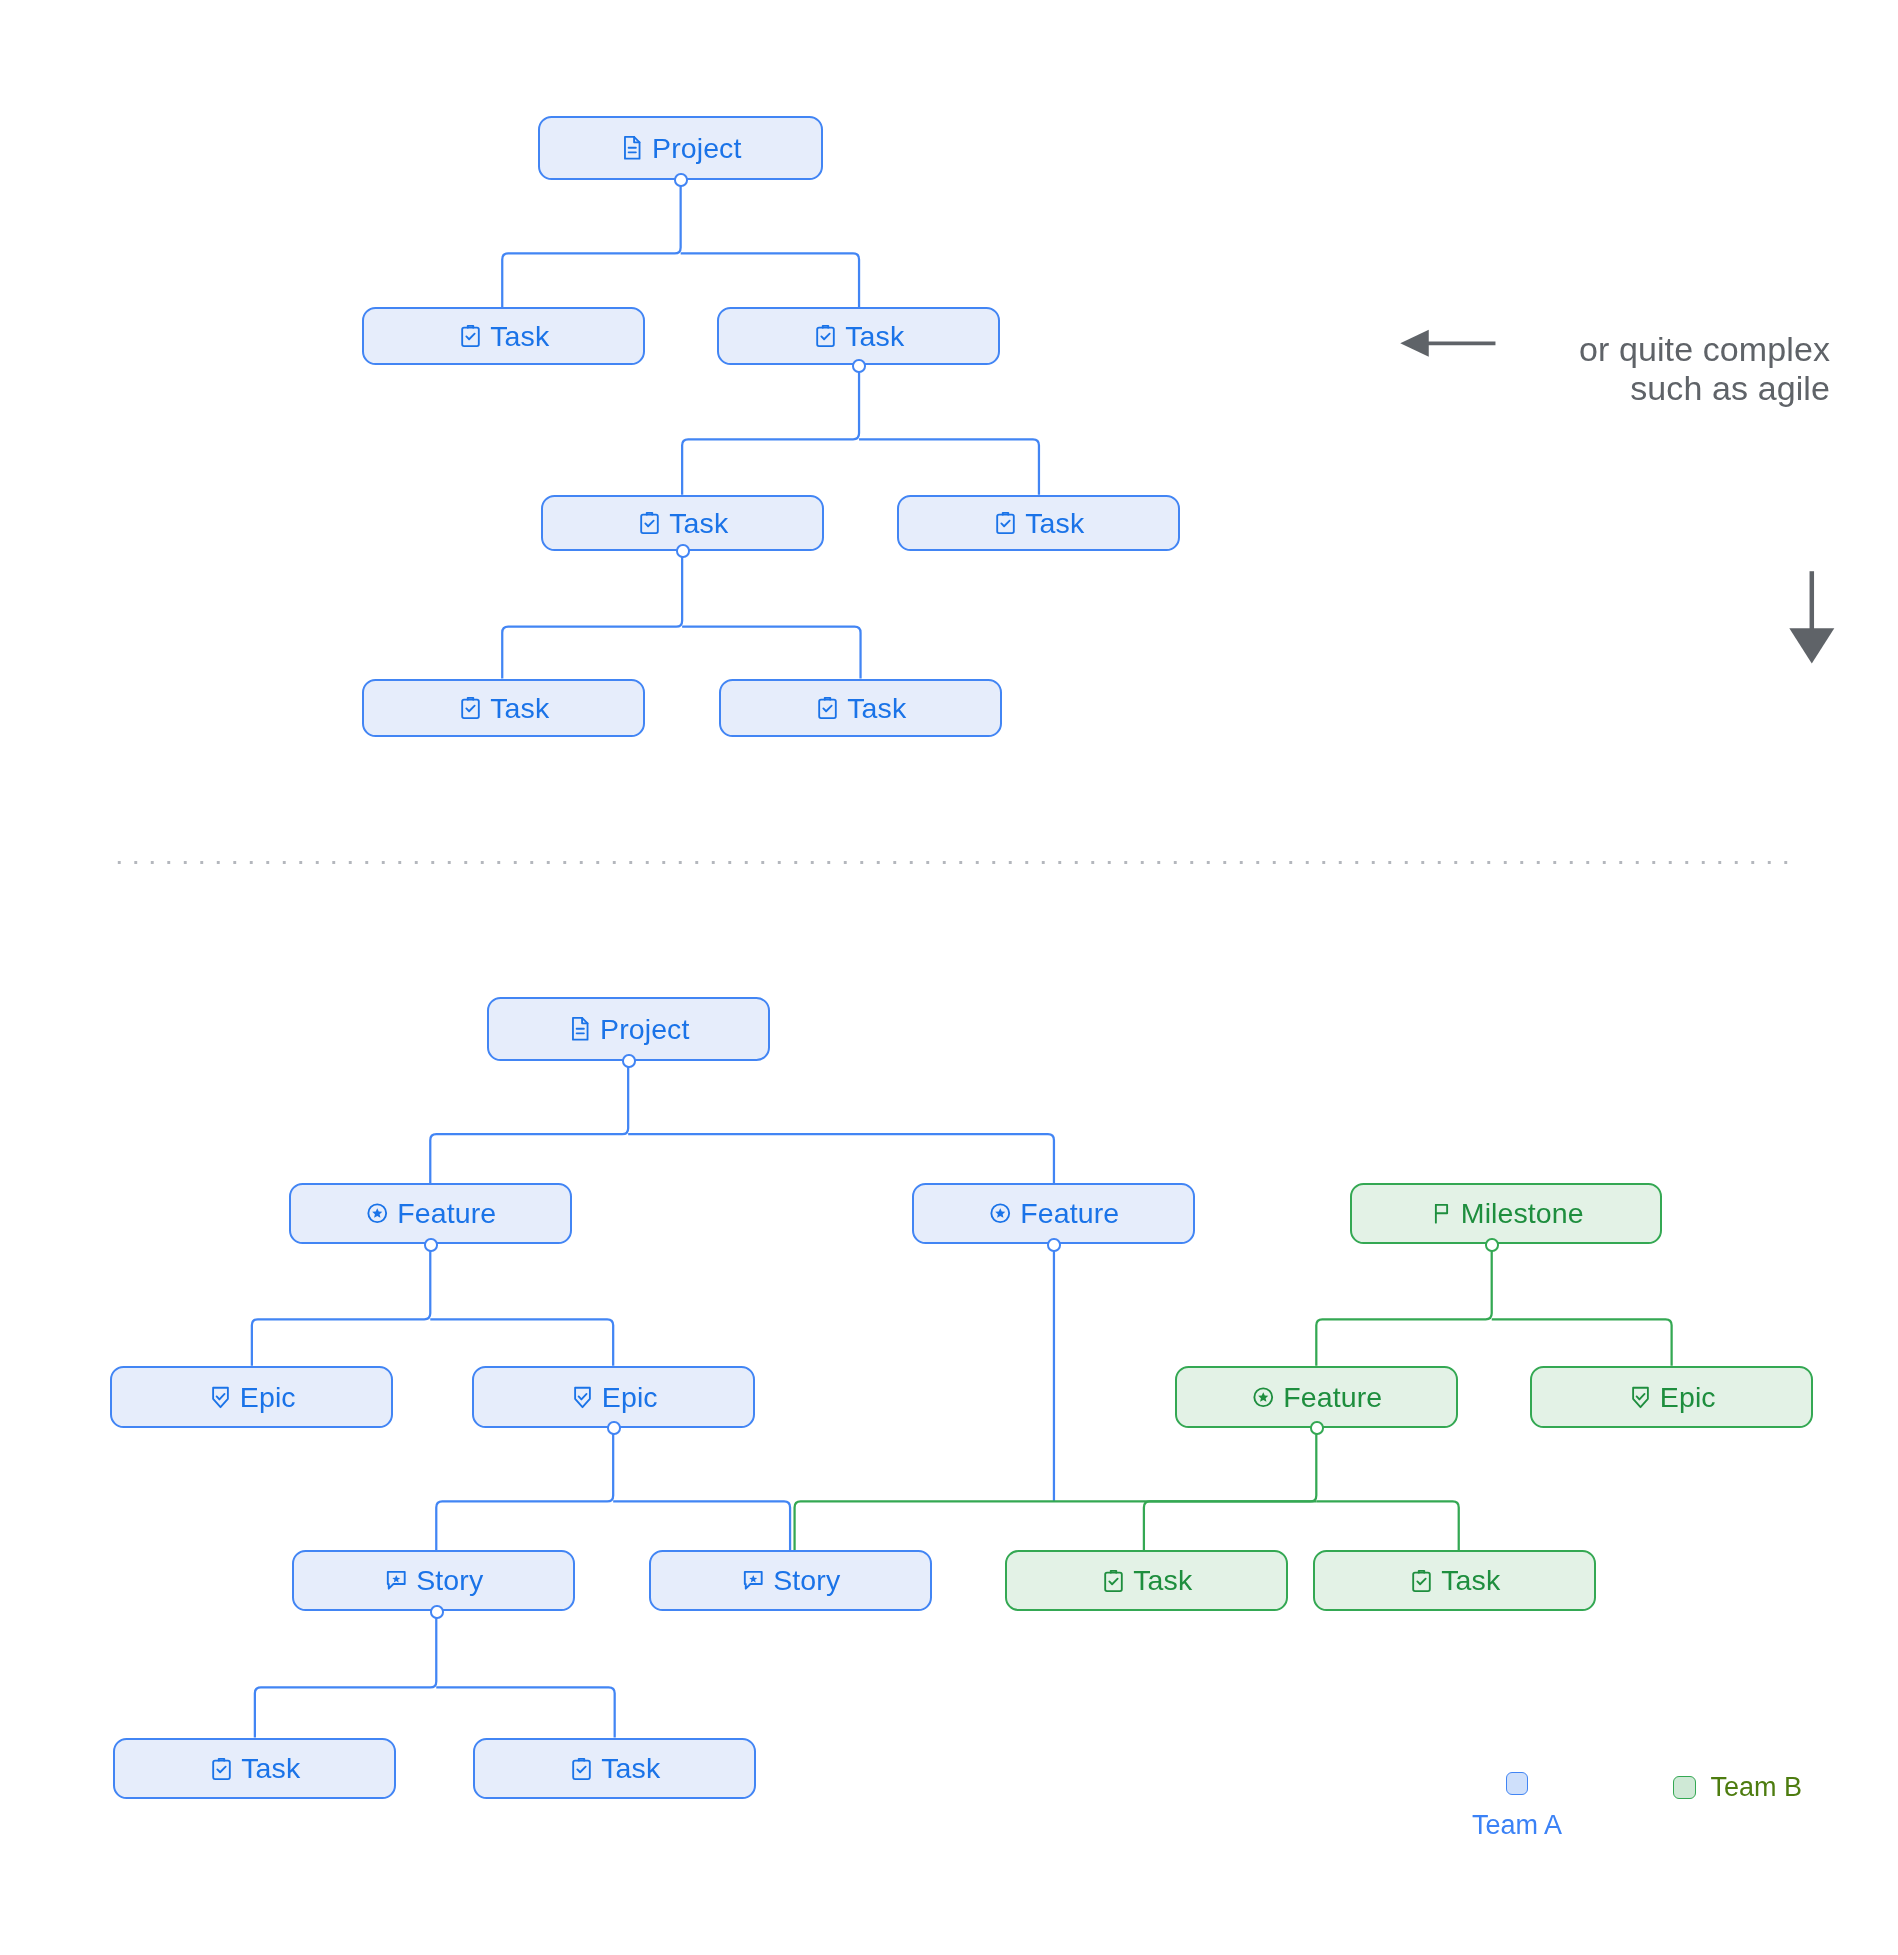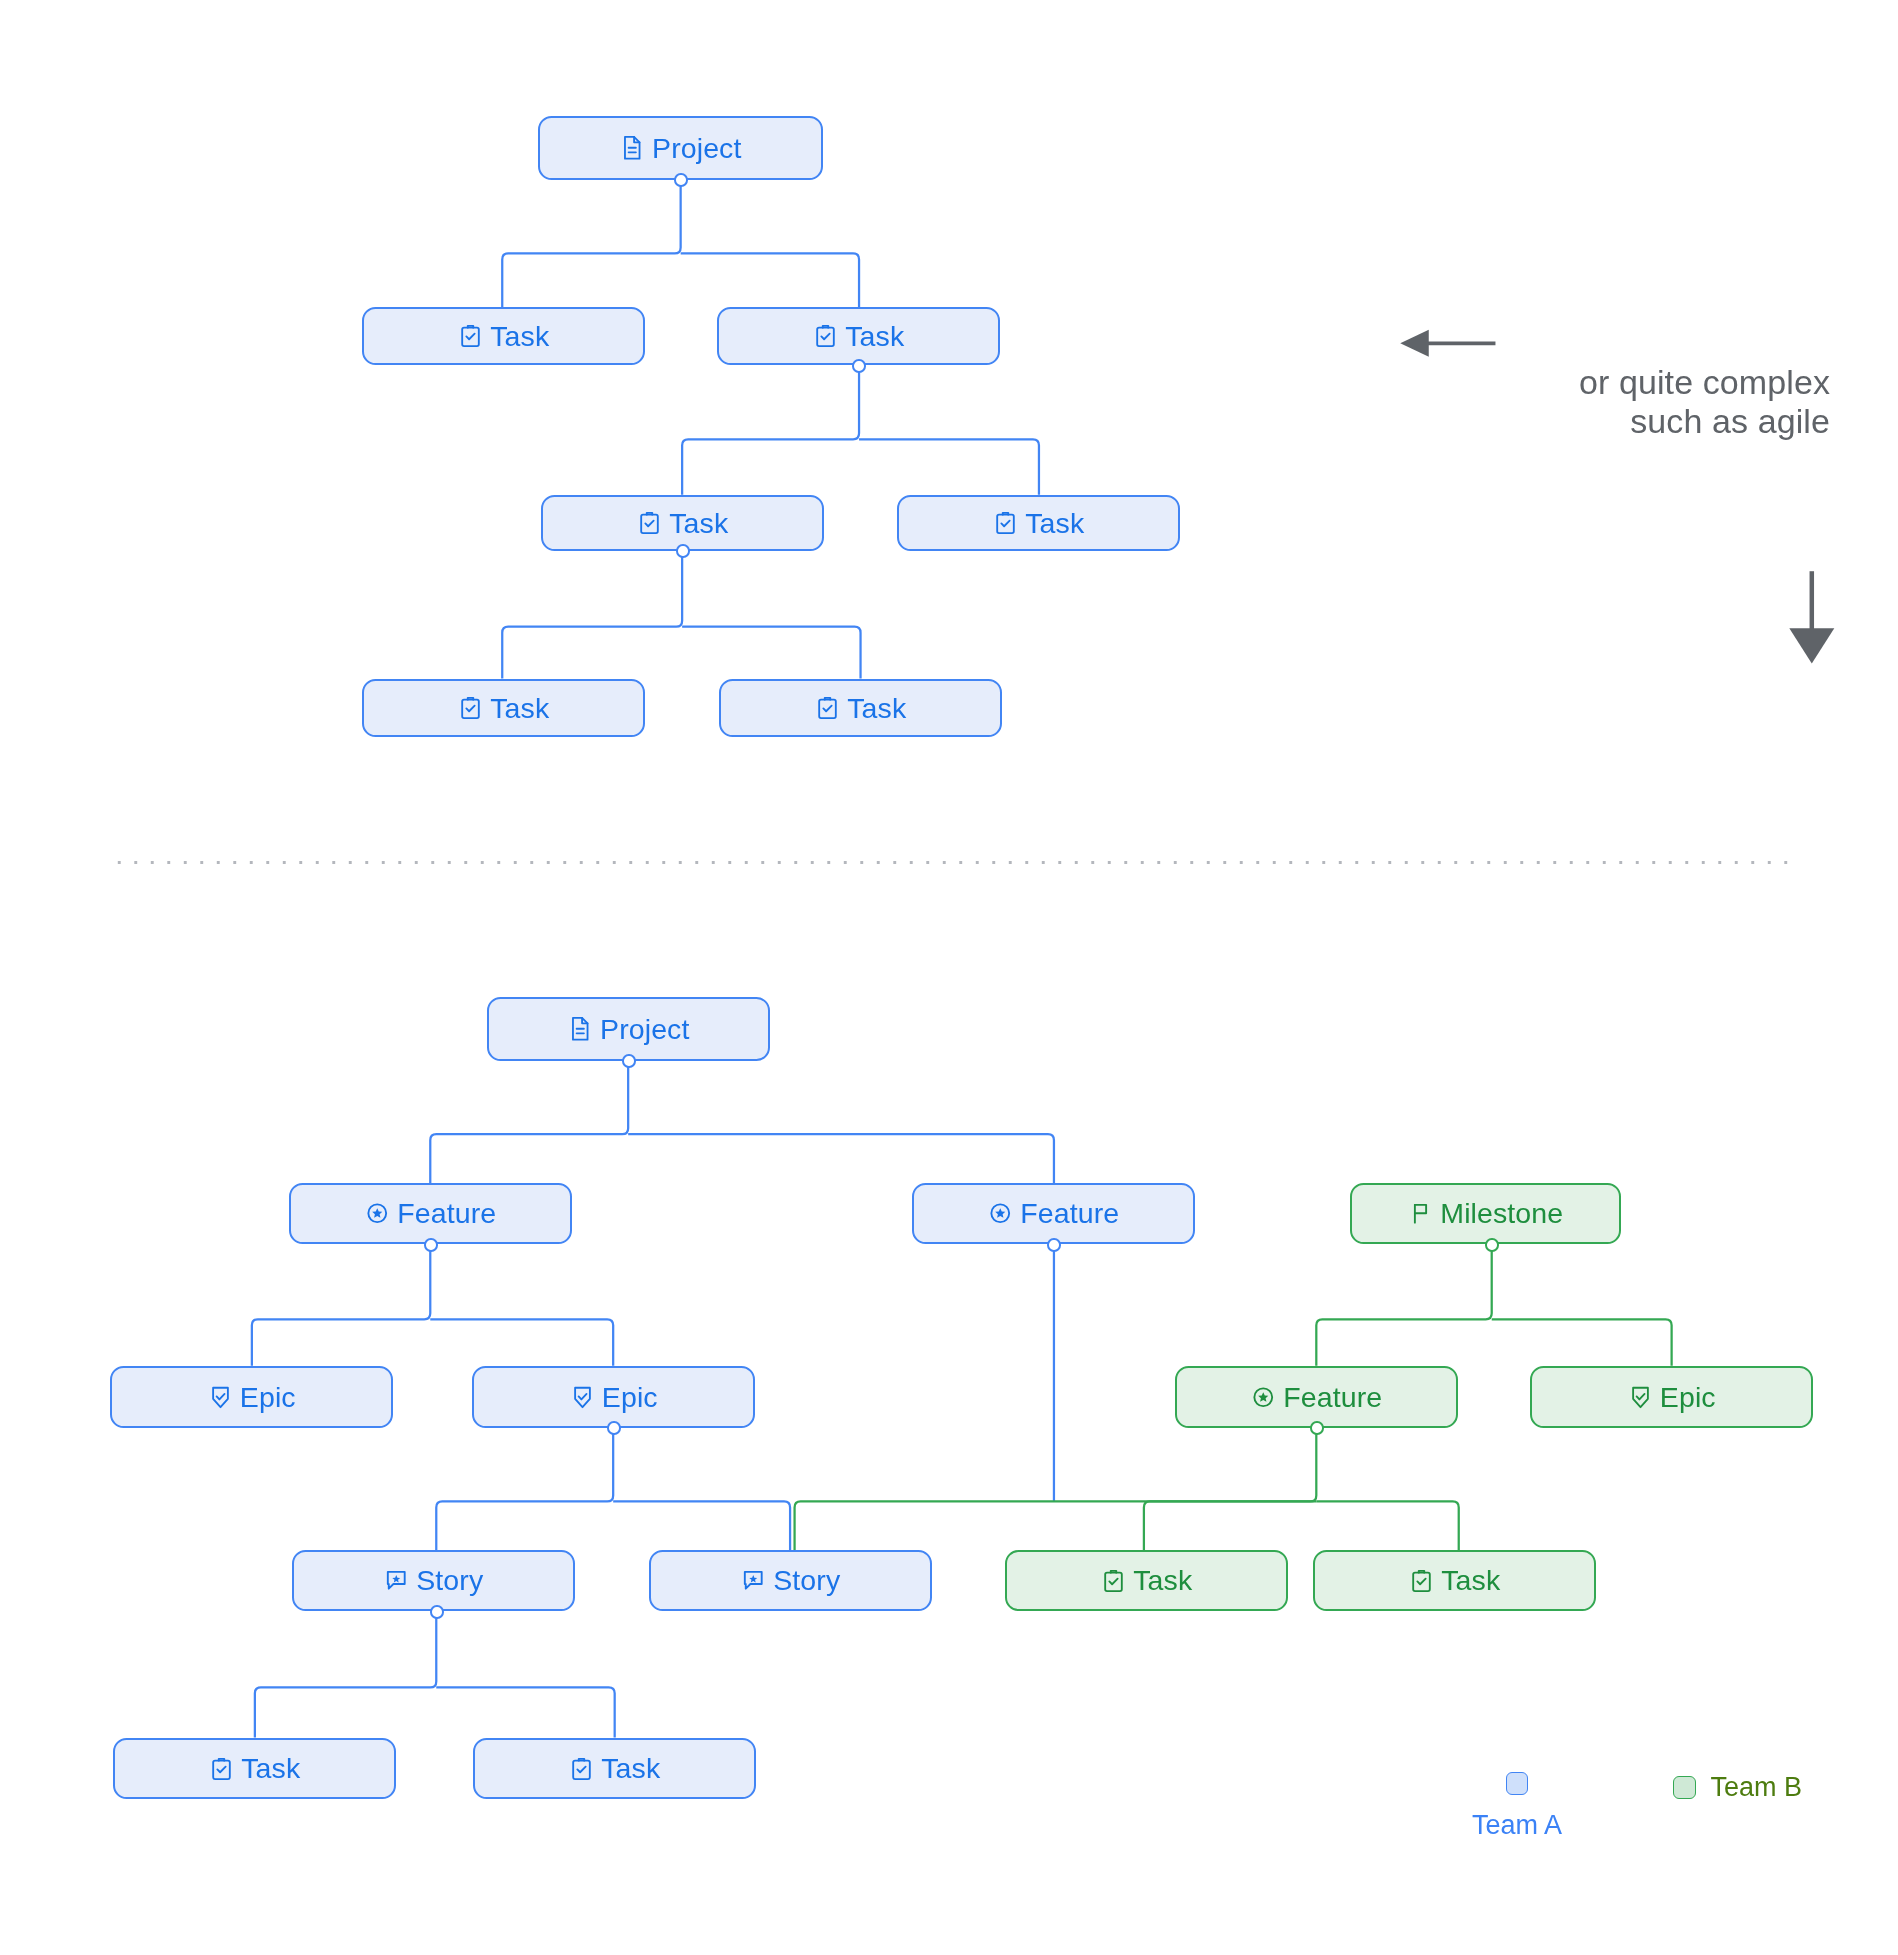--- a/index.html
+++ b/index.html
@@ -44,21 +44,21 @@
     position:absolute;left:111px;top:861px;width:1678px;height:3px;
     background-image:radial-gradient(circle, #b4b7bd 1.5px, rgba(0,0,0,0) 1.9px);
     background-size:16.5px 3px;background-repeat:repeat-x;
   }
 
   
   .annot{
     position:absolute;color:#5f6368;font-size:34px;line-height:1.16;
     text-align:right;letter-spacing:0.1px;
   }
-  .annot .p2{margin-top:44px;}
+  .annot .p2{margin-top:11px;}
 
   
   .legend{position:absolute;display:flex;align-items:center;gap:15px;}
   .legend .sw{width:22.5px;height:22.5px;border-radius:6px;border:1.5px solid;box-sizing:border-box;}
   .legend .sw.b{background:#cfe0fb;border-color:#4285f4;}
   .legend .sw.g{background:#cfe9d6;border-color:#34a853;}
   .legend .tx{font-size:27px;}
   .legend .tx.b{color:#3b82f6;}
   .legend .tx.g{color:#4d7c0f;}
 </style>
@@ -232,21 +232,21 @@
     <span class="ico">
         <svg width="22.5" height="22.5" viewBox="0 0 24 24" stroke-width="2">
           <circle cx="12" cy="12" r="9.5"></circle>
           <polygon points="12,6.6 13.6,10.2 17.4,10.5 14.5,13 15.4,16.8 12,14.8 8.6,16.8 9.5,13 6.6,10.5 10.4,10.2" fill="#1a73e8" stroke="none"></polygon>
         </svg>
       </span>
     <span class="lbl">Feature</span>
   </div>
   <div class="dot b" style="left:1047px;top:1238px;"></div>
 
-  <div class="node green" style="left:1350px;top:1183px;width:271px;height:61px;text-align:right;">
+  <div class="node green" style="left:1350px;top:1183px;width:312px;height:61px;text-align:right;">
     <span class="ico">
         <svg width="21" height="22.5" viewBox="0 0 22 24" stroke-width="2" stroke-linecap="round" stroke-linejoin="round">
           <path d="M5 22V3"></path>
           <path d="M5 3h12v9H5"></path>
         </svg>
       </span>
     <span class="lbl">Milestone</span>
   </div>
   <div class="dot g" style="left:1485px;top:1238px;"></div>
 

